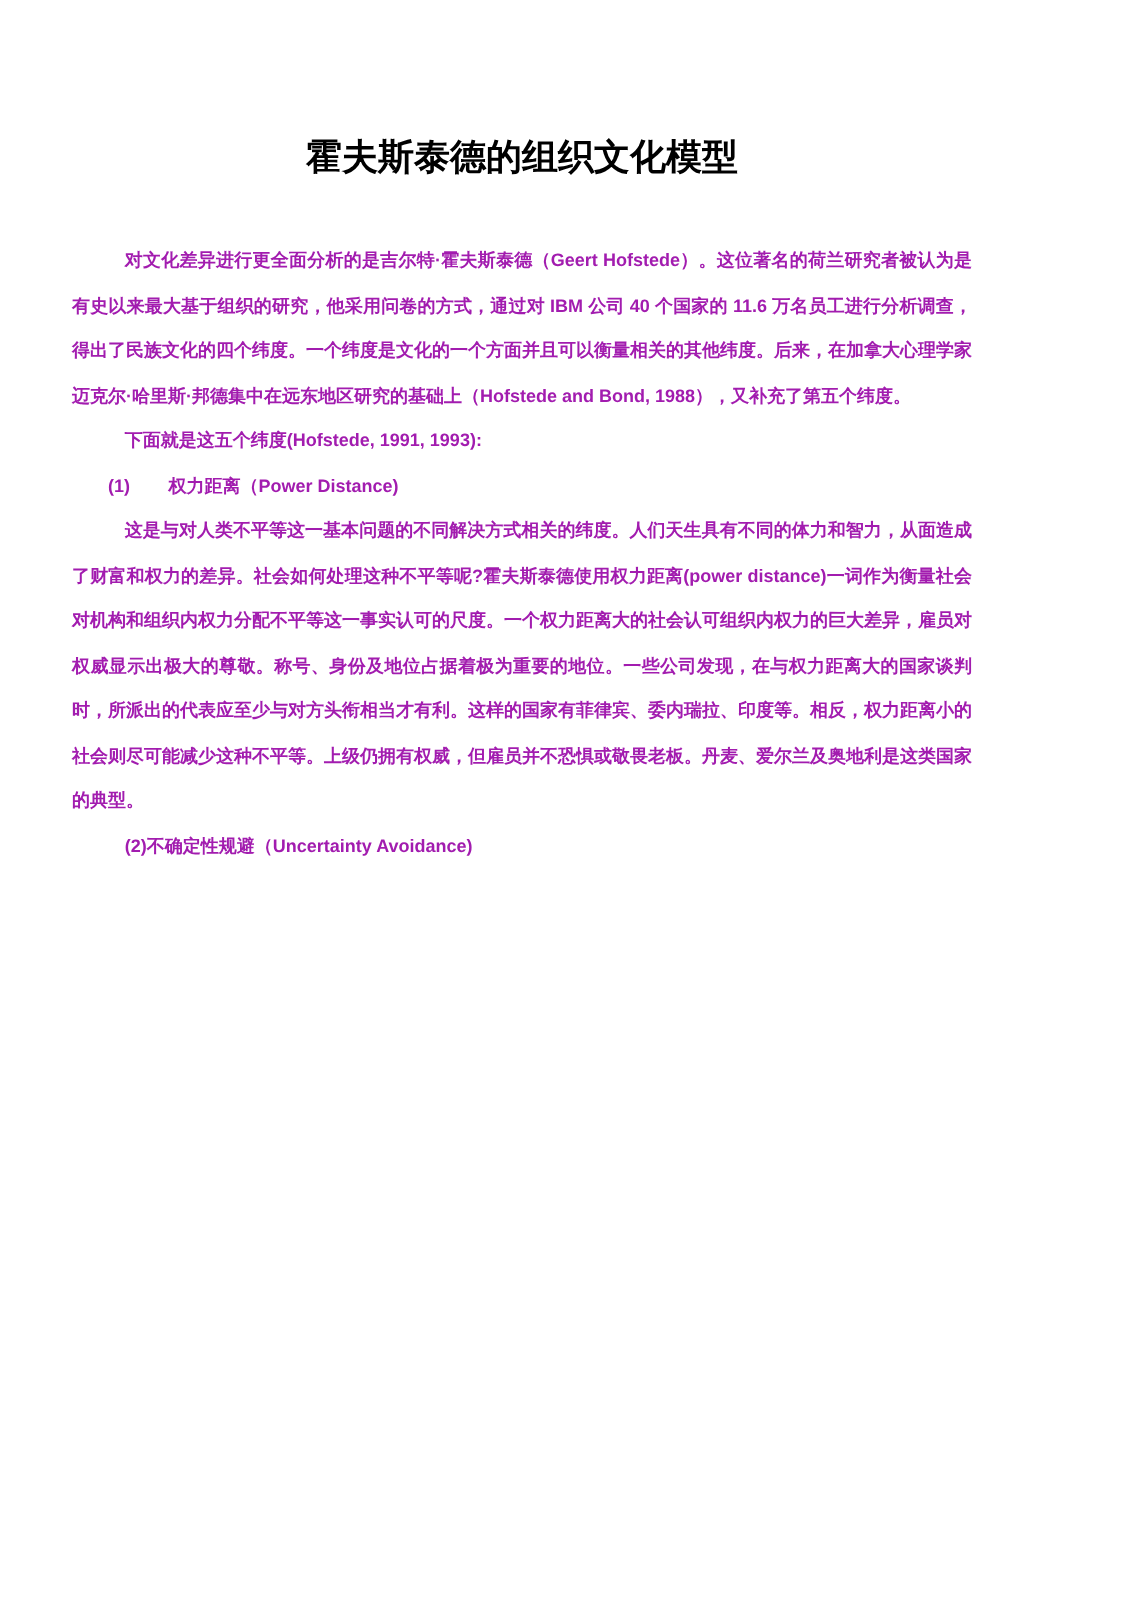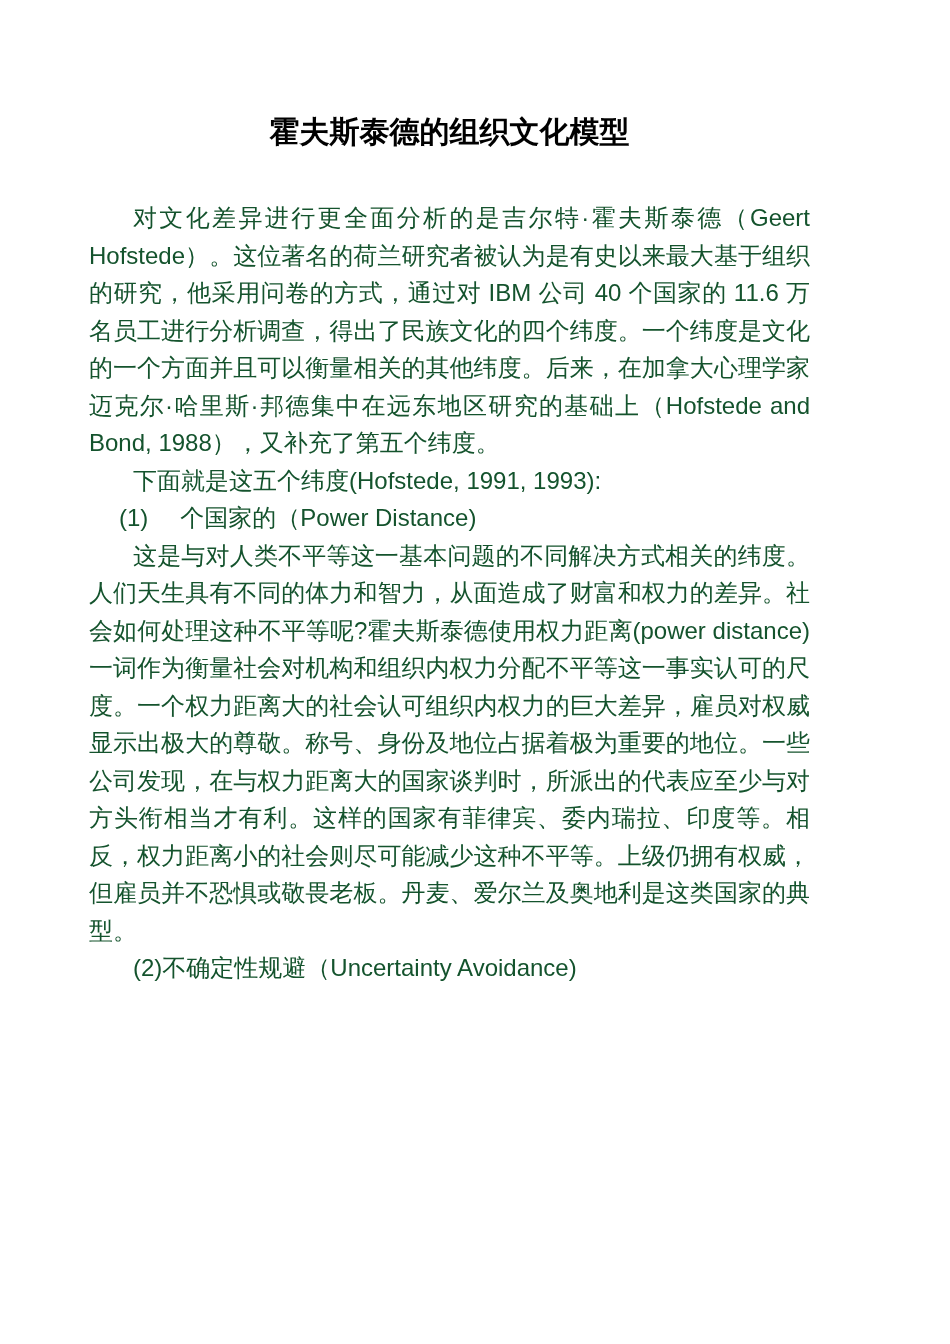--- a/index.html
+++ b/index.html
@@ -11,58 +11,59 @@
     width: 950px;
     height: 1344px;
     overflow: hidden;
     font-family: "Liberation Sans", "DejaVu Sans", sans-serif;
     color: #000000;
   }
   .page {
     box-sizing: border-box;
     width: 950px;
     height: 1344px;
-    padding: 112px 140px 0 89px;
+    padding: 112px 140px 0 60px;
     background: #ffffff;
   }
   .doc-title {
     margin: 0;
     font-size: 30px;
     font-weight: 900;
     text-align: center;
     line-height: 1.3;
     color: #000000;
   }
   .content {
     margin-top: 48px;
   }
   .para {
     margin: 0;
-    font-size: 24px;
+    font-size: 15px;
     line-height: 37.5px;
     text-align: justify;
     word-break: break-word;
-    color: #14532d;
+    color: #a21caf;
+    font-weight: bold;
   }
   .body-indent {
     text-indent: 44px;
   }
   .list-tab {
     text-indent: 30px;
   }
   .tab-gap {
     display: inline-block;
     width: 32px;
   }
 </style>
 </head>
 <body>
 
 <div class="page">
   <h1 class="doc-title">霍夫斯泰德的组织文化模型</h1>
   <div class="content">
       <p class="para body-indent"><span>对文化差异进行更全面分析的是吉尔特·霍夫斯泰德（Geert Hofstede）。这位著名的荷兰研究者被认为是有史以来最大基于组织的研究，他采用问卷的方式，通过对 IBM 公司 40 个国家的 11.6 万名员工进行分析调查，得出了民族文化的四个纬度。一个纬度是文化的一个方面并且可以衡量相关的其他纬度。后来，在加拿大心理学家迈克尔·哈里斯·邦德集中在远东地区研究的基础上（Hofstede and Bond, 1988），又补充了第五个纬度。</span></p>
       <p class="para body-indent"><span>下面就是这五个纬度(Hofstede, 1991, 1993):</span></p>
-      <p class="para list-tab"><span>(1)</span><span class="tab-gap"></span><span>个国家的（Power Distance)</span></p>
+      <p class="para list-tab"><span>(1)</span><span class="tab-gap"></span><span>权力距离（Power Distance)</span></p>
       <p class="para body-indent"><span>这是与对人类不平等这一基本问题的不同解决方式相关的纬度。人们天生具有不同的体力和智力，从面造成了财富和权力的差异。社会如何处理这种不平等呢?霍夫斯泰德使用权力距离(power distance)一词作为衡量社会对机构和组织内权力分配不平等这一事实认可的尺度。一个权力距离大的社会认可组织内权力的巨大差异，雇员对权威显示出极大的尊敬。称号、身份及地位占据着极为重要的地位。一些公司发现，在与权力距离大的国家谈判时，所派出的代表应至少与对方头衔相当才有利。这样的国家有菲律宾、委内瑞拉、印度等。相反，权力距离小的社会则尽可能减少这种不平等。上级仍拥有权威，但雇员并不恐惧或敬畏老板。丹麦、爱尔兰及奥地利是这类国家的典型。</span></p>
       <p class="para body-indent"><span>(2)不确定性规避（Uncertainty Avoidance)</span></p>
     </div>
 </div>
 
 </body></html>

